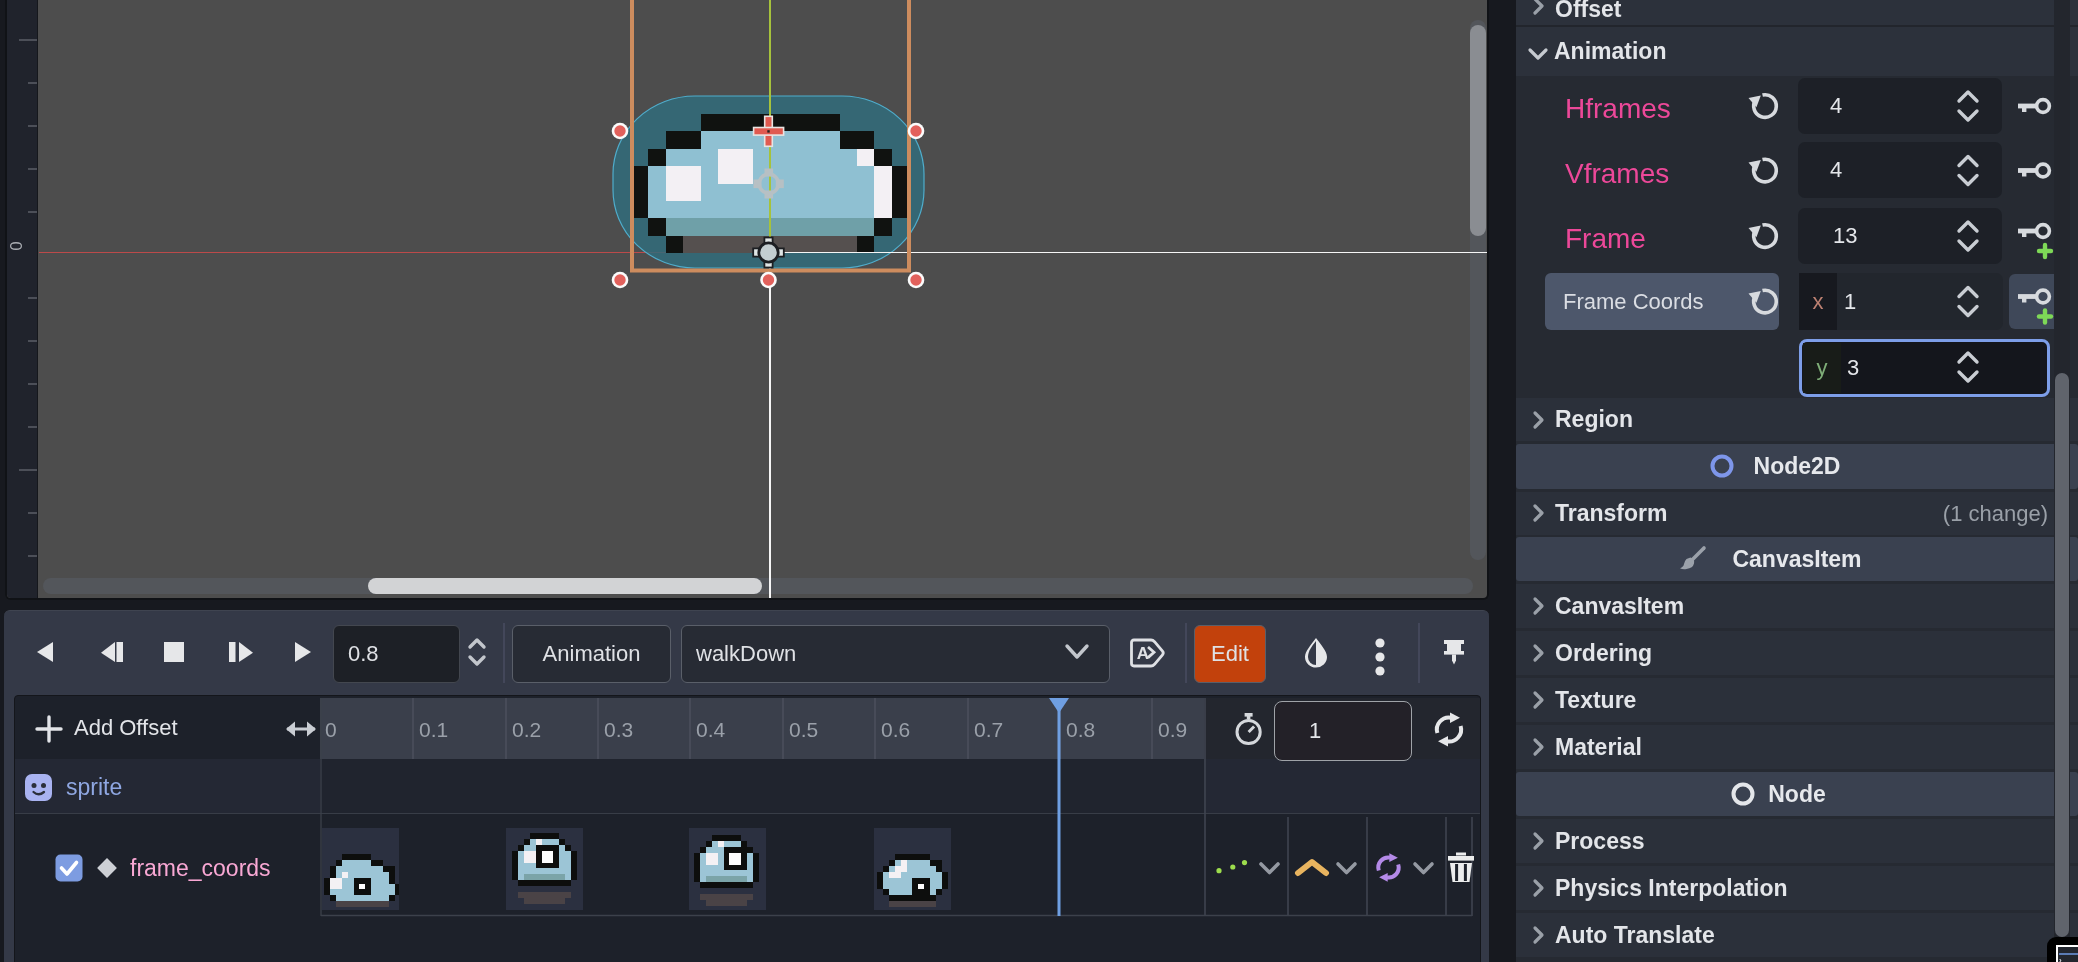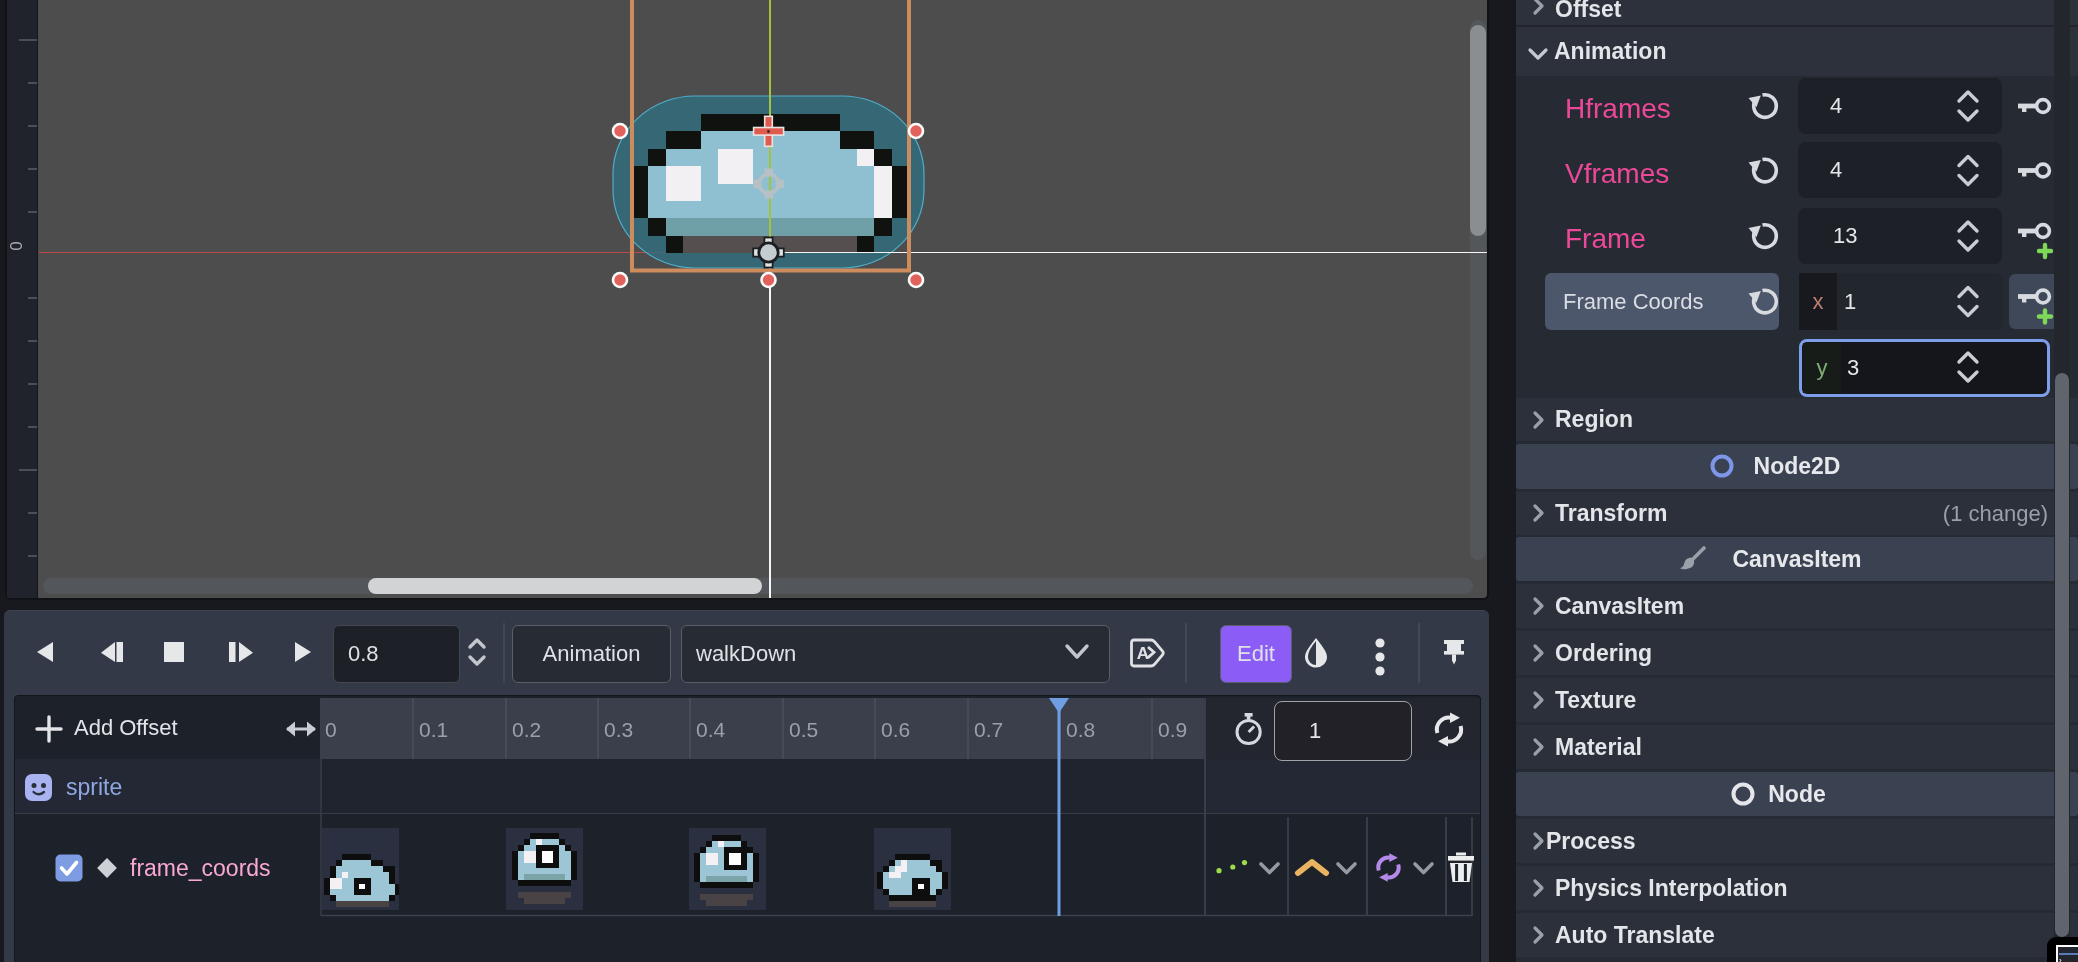--- a/index.html
+++ b/index.html
@@ -170,21 +170,21 @@
       <rect x="-10" y="-1" width="20" height="3.6"></rect>
       <path d="M -2 2.6 h 4 l 0 6 l -2 4 l -2 -4 z"></path>
     </g>
   </svg>
   <div class="abs" style="left:329px;top:14px;width:127px;height:58px;background:#1d2026;border:1.5px solid #43474f;border-radius:6px;color:#dfe1e5;font-size:22px;line-height:55px;padding-left:14px">0.8</div>
   <div class="abs" style="left:508px;top:14px;width:159px;height:58px;background:#272b34;border:1.5px solid #5a5f69;border-radius:6px;color:#dfe1e5;font-size:22px;line-height:55px;text-align:center">Animation</div>
   <div class="abs" style="left:677px;top:14px;width:429px;height:58px;background:#272b34;border:1.5px solid #5a5f69;border-radius:6px;color:#dfe1e5;font-size:22px;line-height:55px;padding-left:14px">walkDown</div>
   <svg class="abs" style="left:1060px;top:30px" width="30" height="24">
       <path d="M 3 5 L 13 16 L 23 5" fill="none" stroke="#c2c6cc" stroke-width="3.4" stroke-linecap="round" stroke-linejoin="round"></path>
     </svg>
-  <div class="abs" style="left:1216px;top:14px;width:72px;height:58px;background:#8b5cf6;border:1.5px solid #5a5f69;border-radius:6px;color:#dfe1e5;font-size:22px;line-height:55px;text-align:center">Edit</div>
+  <div class="abs" style="left:1190px;top:14px;width:72px;height:58px;background:#c2410c;border:1.5px solid #5a5f69;border-radius:6px;color:#dfe1e5;font-size:22px;line-height:55px;text-align:center">Edit</div>
 
   <div class="abs" style="left:10px;top:84px;width:1467px;height:268px;background:#1d212a;border:1px solid #14161b;border-radius:4px 4px 0 0;overflow:hidden">
 
     <div class="abs" style="left:305px;top:2px;width:884px;height:61px;background:#3a3f4b"></div>
     <div class="abs" style="left:1189px;top:2px;width:278px;height:61px;background:#23262e"></div>
 
     <div class="abs" style="left:0;top:63px;width:1467px;height:55px;background:#242834"></div>
     <div class="abs" style="left:305px;top:63px;width:884px;height:55px;background:#20242e"></div>
     <div class="abs" style="left:0;top:117px;width:1467px;height:1px;background:#383d47"></div>
 
@@ -750,21 +750,21 @@
       <span style="position:absolute;left:39px">Ordering</span>
     </div>
   <div class="hdr" style="top:678px;height:44px;line-height:44px;background:#2b303a">
       <span style="position:absolute;left:39px">Texture</span>
     </div>
   <div class="hdr" style="top:725px;height:44px;line-height:44px;background:#2b303a">
       <span style="position:absolute;left:39px">Material</span>
     </div>
   <div class="cat" style="top:772px;height:44px;line-height:44px">Node</div>
   <div class="hdr" style="top:819px;height:44px;line-height:44px;background:#2b303a">
-      <span style="position:absolute;left:30px">Process</span>
+      <span style="position:absolute;left:39px">Process</span>
     </div>
   <div class="hdr" style="top:913px;height:44px;line-height:44px;background:#2b303a">
       <span style="position:absolute;left:39px">Auto Translate</span>
     </div>
   <div class="hdr" style="top:866px;height:44px;line-height:44px;background:#2b303a">
       <span style="position:absolute;left:39px">Physics Interpolation</span>
     </div>
 
   <svg class="abs" style="left:0;top:0" width="562" height="962" id="inspsvg">
 

